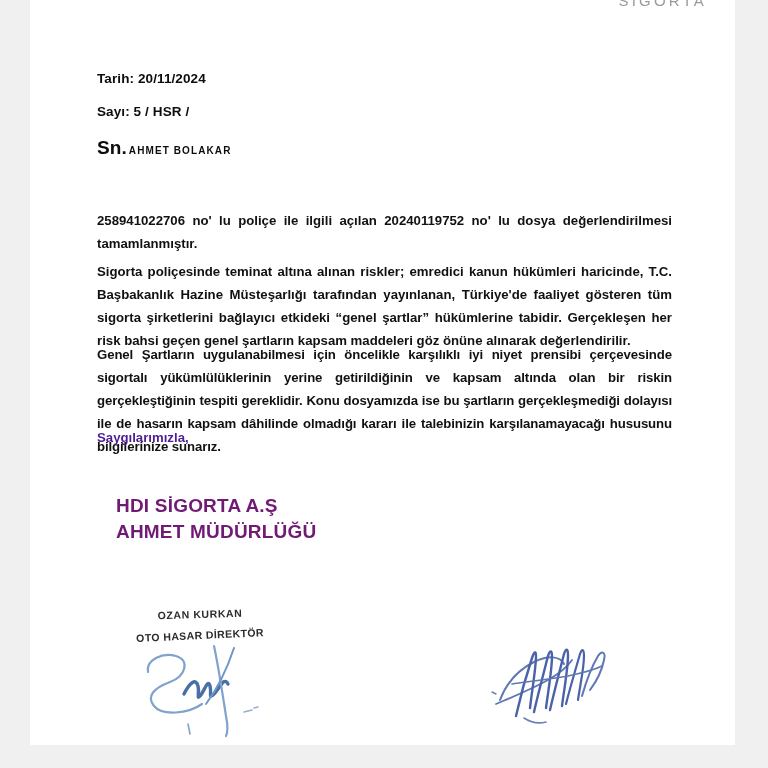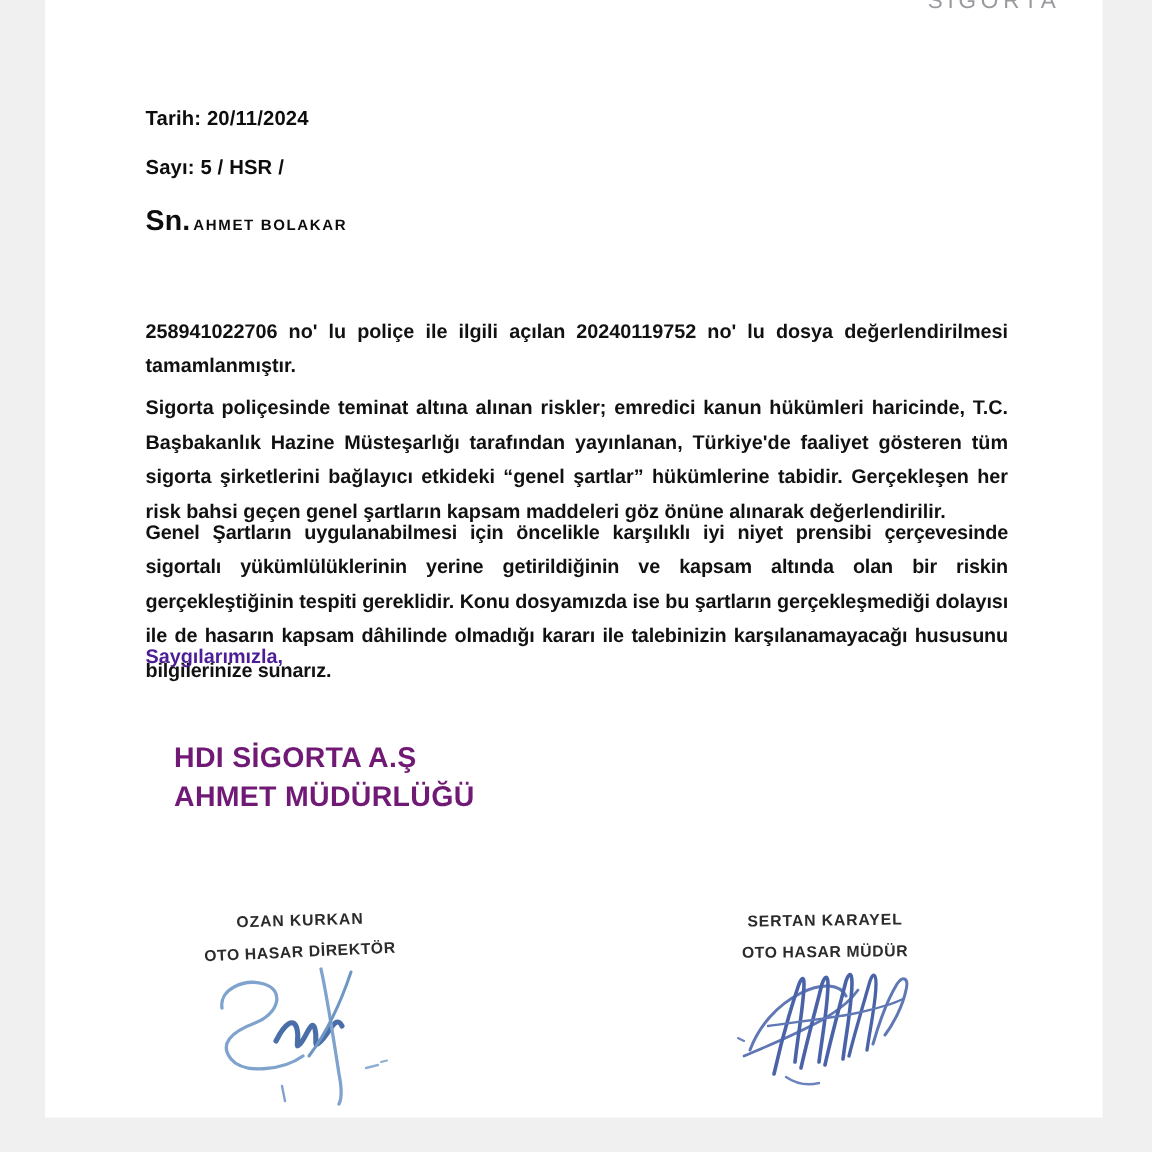--- a/index.html
+++ b/index.html
@@ -180,24 +180,20 @@
 
       <div class="company-line" id="company-dept">AHMET MÜDÜRLÜĞÜ</div>
 
     </div>
 
     <div class="sig-block" id="sig-left">
       <div class="sig-name">OZAN KURKAN</div>
       <div class="sig-title">OTO HASAR DİREKTÖR</div>
     </div>
 
-    <div class="sig-block" id="sig-right">
-      <div class="sig-name">SERTAN KARAYEL</div>
-      <div class="sig-title">OTO HASAR MÜDÜR</div>
-    </div>
 
     <div class="sig-ink" id="ink-left">
       <svg width="180" height="105" viewBox="0 0 180 105" fill="none" xmlns="http://www.w3.org/2000/svg">
         <path d="M8 34 C6 22, 22 14, 36 18 C50 22, 46 38, 30 44 C14 50, 6 58, 14 68 C22 78, 48 76, 62 66" stroke="#7fa3cc" stroke-width="2.2" stroke-linecap="round" fill="none"></path>
         <path d="M44 56 C50 44, 56 40, 58 48 C60 56, 56 62, 60 58 C64 54, 68 40, 70 48 C72 56, 68 62, 74 56 C80 50, 84 38, 88 46" stroke="#4a6ea8" stroke-width="3.4" stroke-linecap="round" fill="none"></path>
         <path d="M74 8 C78 26, 82 52, 86 78 C88 88, 88 94, 86 98" stroke="#7fa3cc" stroke-width="2.2" stroke-linecap="round" fill="none"></path>
         <path d="M94 10 C88 28, 78 50, 66 66" stroke="#6f97c4" stroke-width="2" stroke-linecap="round" fill="none"></path>
         <path d="M48 86 L50 96" stroke="#7fa3cc" stroke-width="1.6" stroke-linecap="round"></path>
         <path d="M104 74 L112 72" stroke="#8fb0d4" stroke-width="1.6" stroke-linecap="round"></path>
         <path d="M114 70 L118 69" stroke="#8fb0d4" stroke-width="1.4" stroke-linecap="round"></path>

